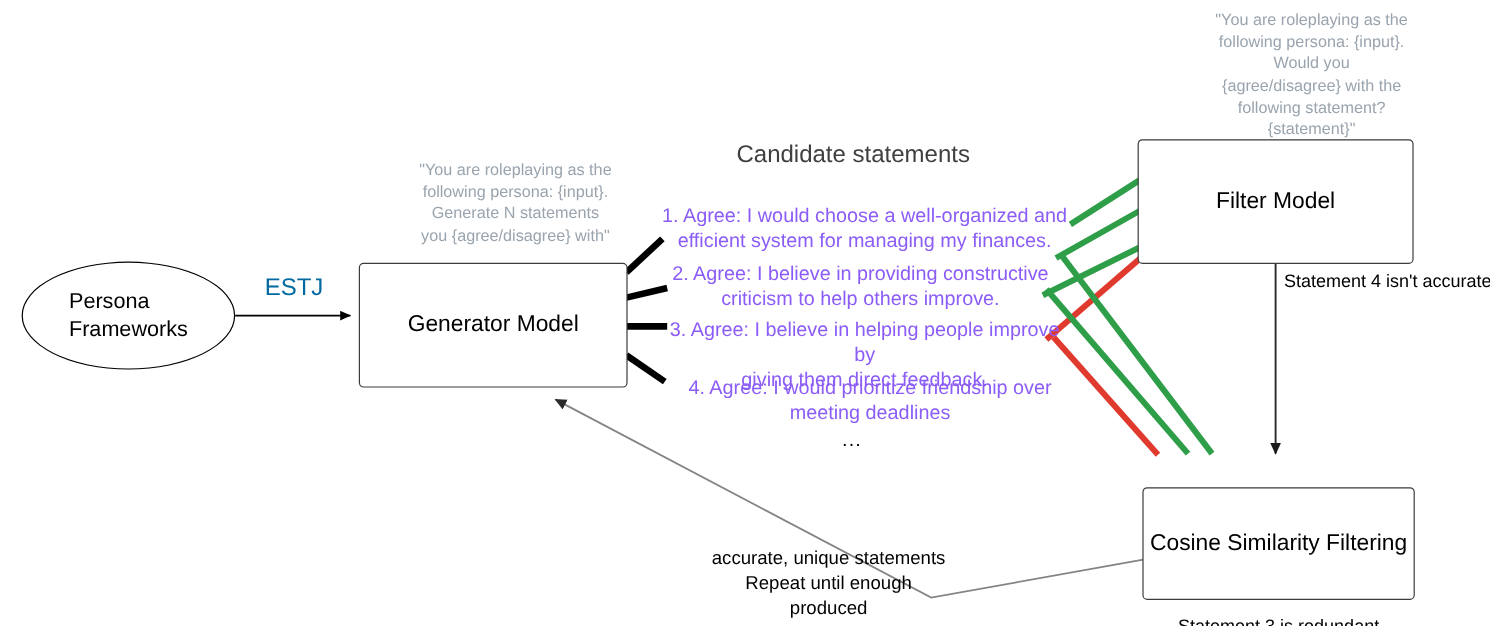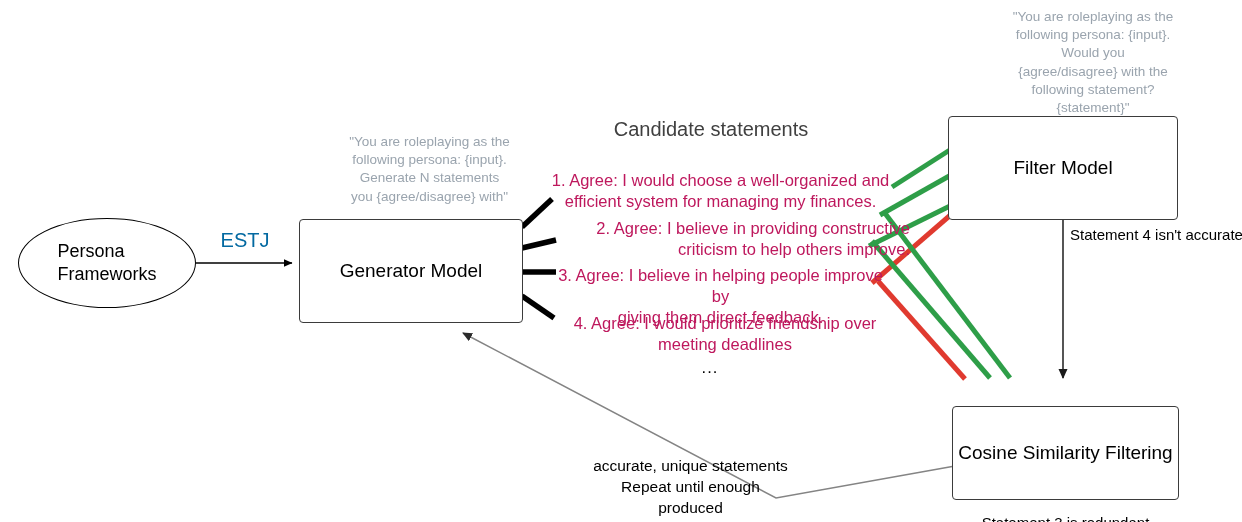--- a/index.html
+++ b/index.html
@@ -76,21 +76,21 @@
   .statements-title {
     font-size: 20px;
     color: #404040;
     white-space: nowrap;
   }
   .statement {
     position: absolute;
     font-size: 16.5px;
     line-height: 1.28;
     text-align: center;
-    color: #be185d;
+    color: #8b5cf6;
   }
   .ellipsis-text {
     font-size: 16.5px;
     letter-spacing: 1px;
   }
   .repeat-text {
     font-size: 15.5px;
     line-height: 1.35;
     text-align: center;
   }
@@ -166,21 +166,21 @@
     <div>you {agree/disagree} with"</div>
   </div>
 
   <div class="free-text statements-title" style="left:566px; top:116px; width:290px;">Candidate statements</div>
 
   <div class="statement" style="left:548px; top:170px; width:345px;">
     <div>1. Agree: I would choose a well-organized and</div>
     <div>efficient system for managing my finances.</div>
   </div>
 
-  <div class="statement" style="left:580px; top:218px; width:330px;text-align:right;">
+  <div class="statement" style="left:552px; top:218px; width:330px;">
     <div>2. Agree: I believe in providing constructive</div>
     <div>criticism to help others improve.</div>
   </div>
 
   <div class="statement" style="left:548px; top:265px; width:345px;">
     <div>3. Agree: I believe in helping people improve by</div>
     <div>giving them direct feedback.</div>
   </div>
 
   <div class="statement" style="left:560px; top:313px; width:330px;">

